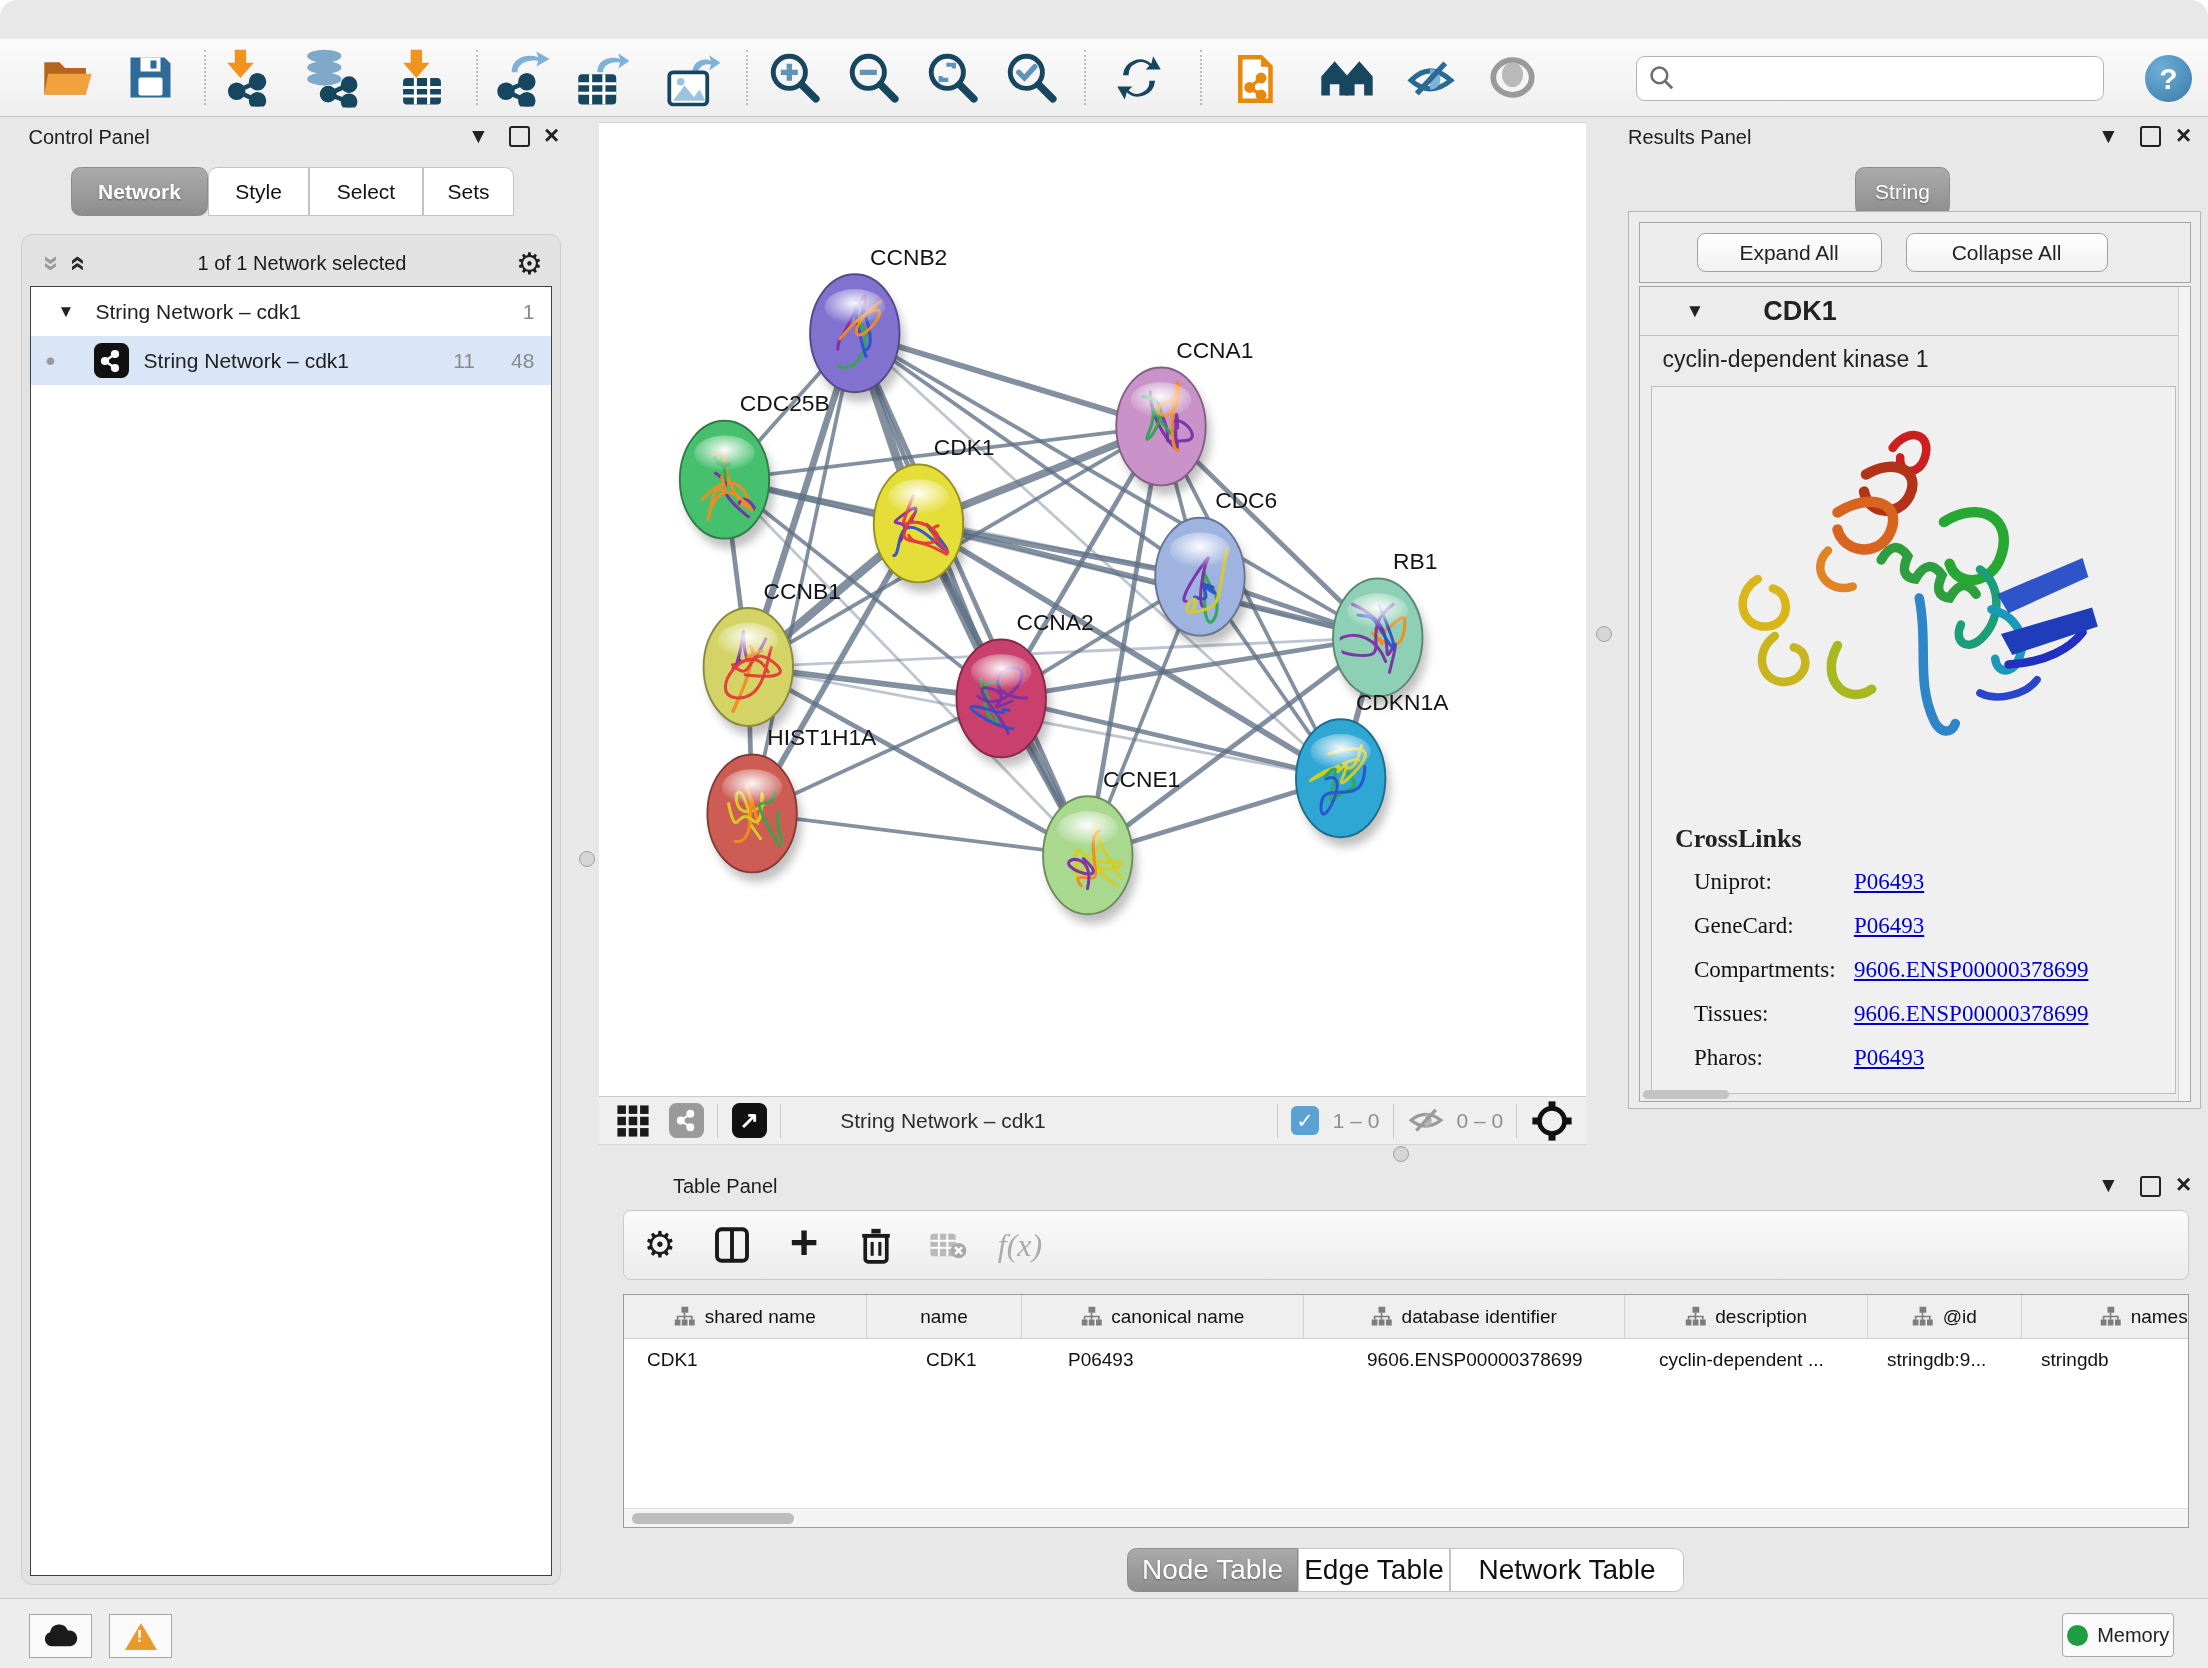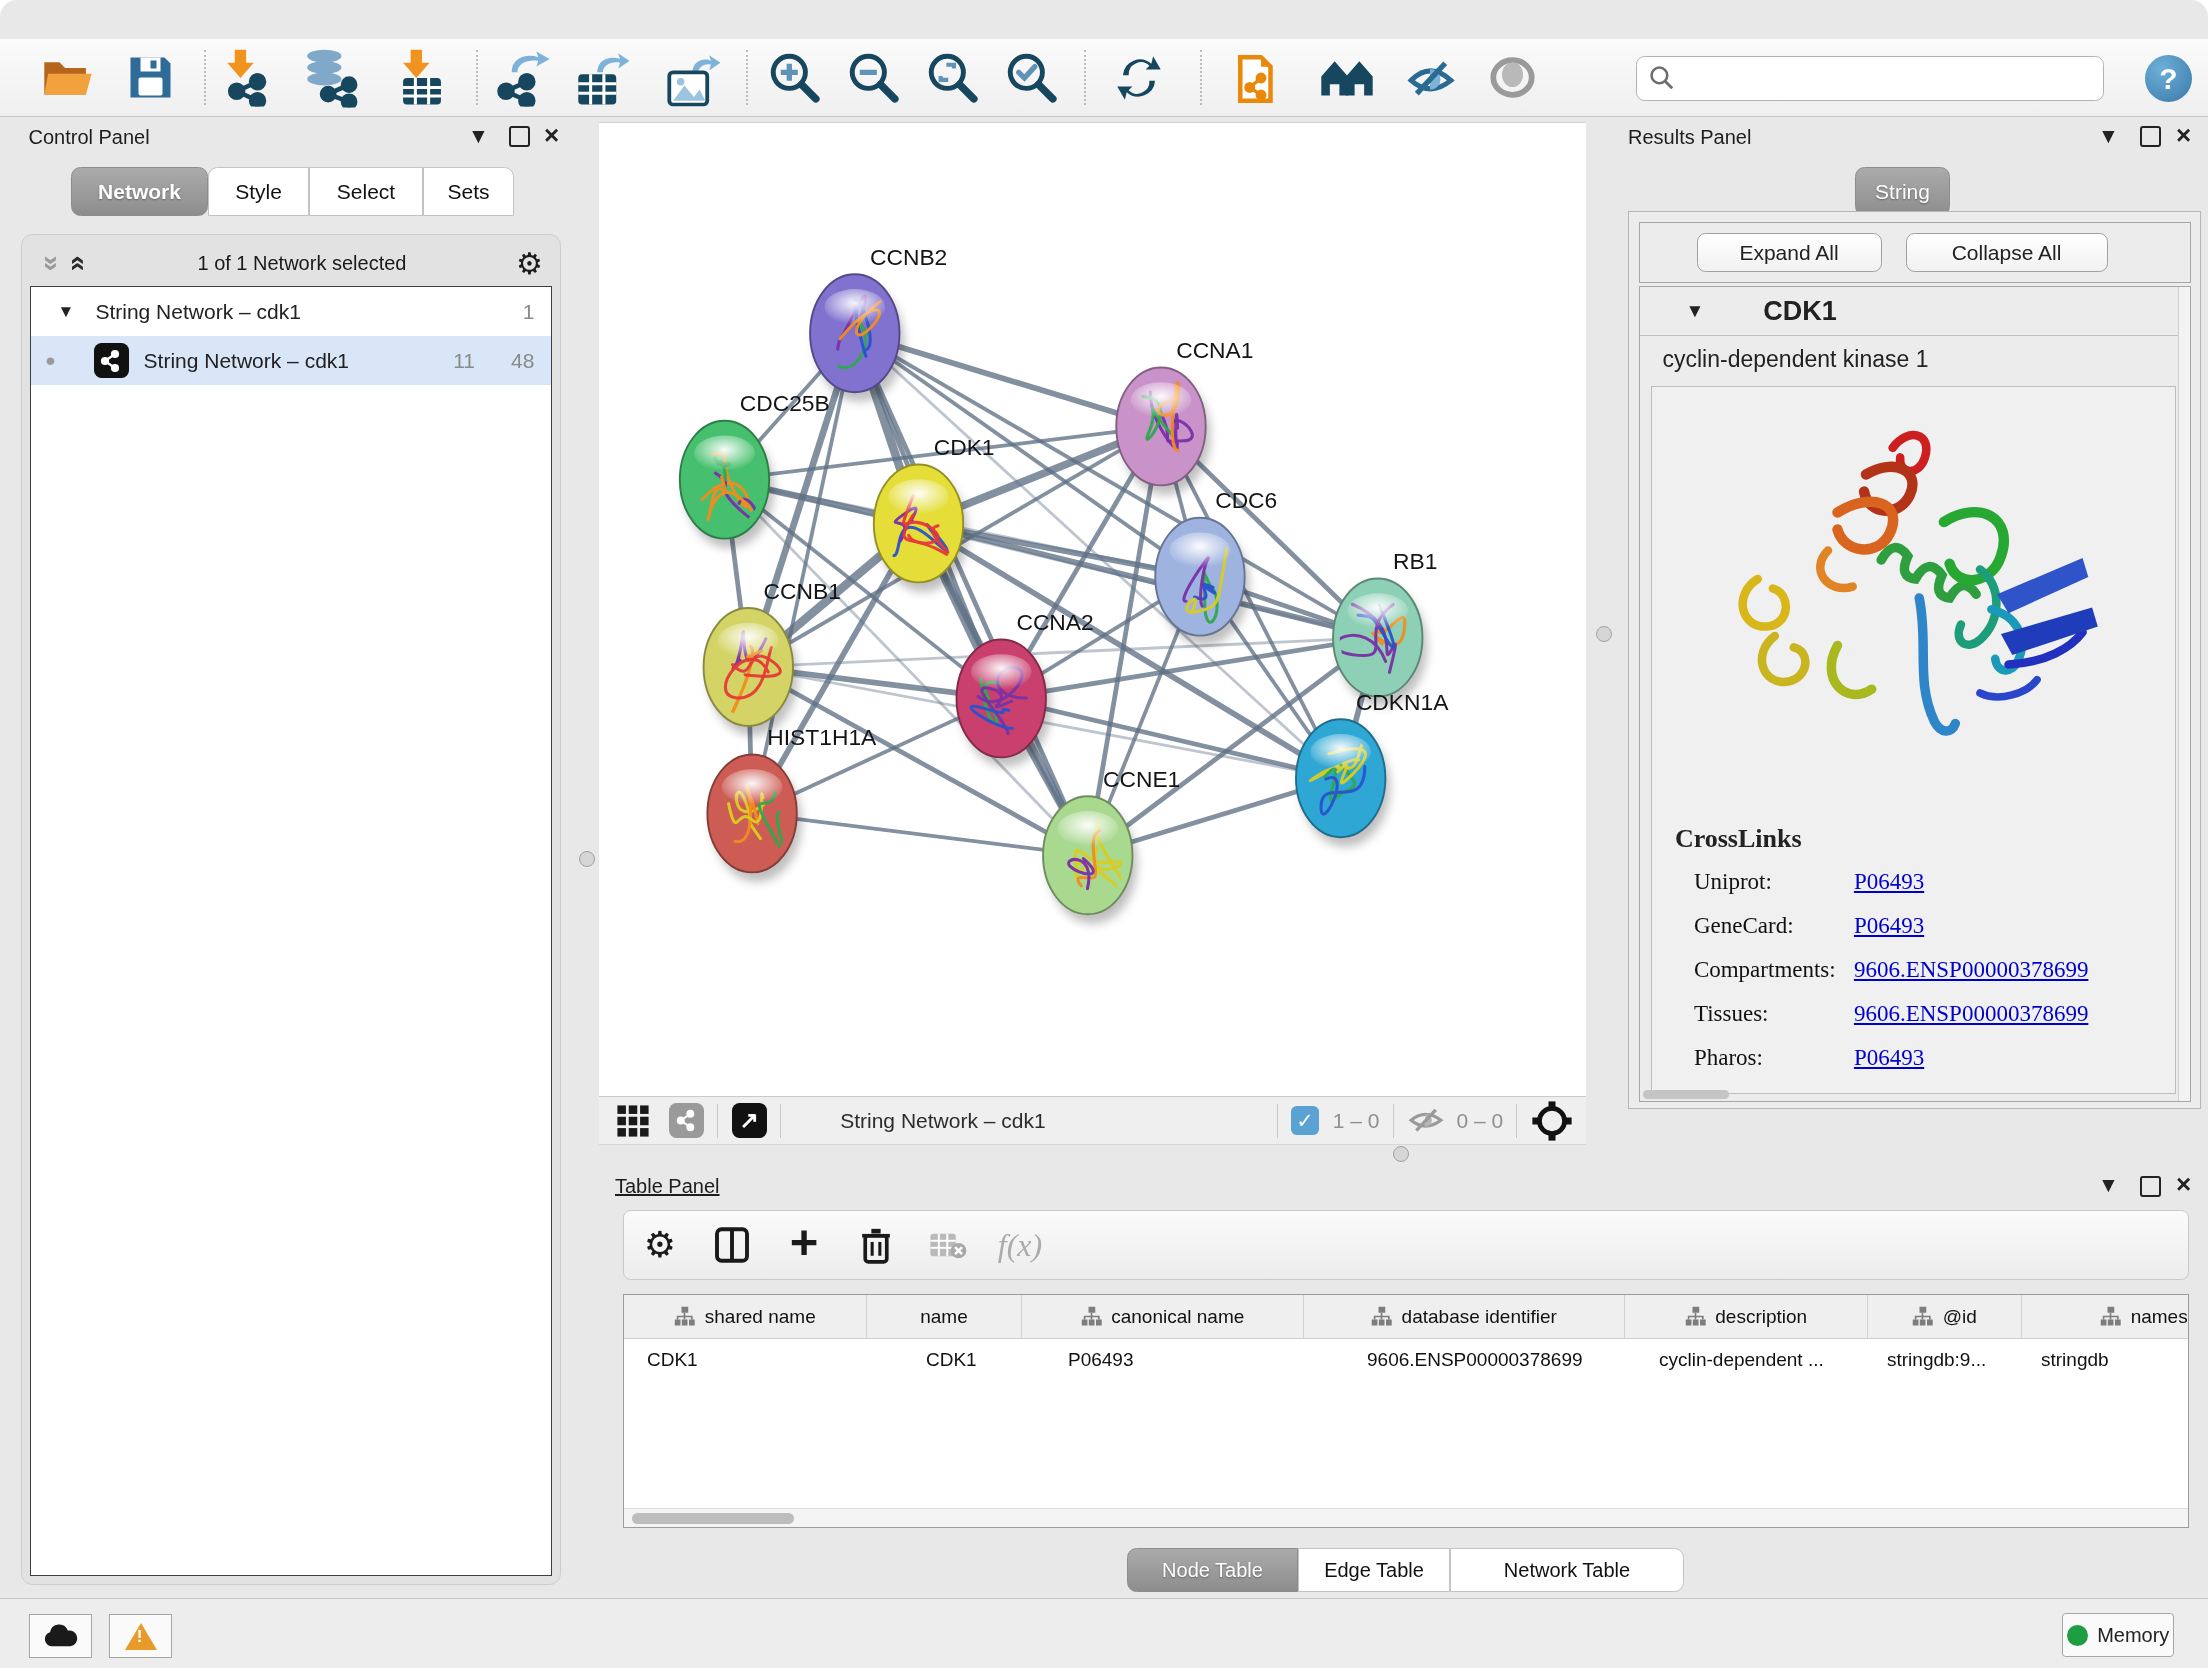--- a/index.html
+++ b/index.html
@@ -103,21 +103,21 @@
   .th { display:flex; align-items:center; justify-content:center; gap:9.5px; font-size:19px;
         color:#111; border-right:1px solid #d2d2d2; flex:0 0 auto; }
   .tr { display:flex; height:42px; }
   .td { display:flex; align-items:center; padding-left:23px; font-size:19px; color:#111;
         flex:0 0 auto; }
   .hscroll { position:absolute; left:0; bottom:0; width:100%; height:19px; background:#f4f4f4;
              border-top:1px solid #ddd; }
   .hthumb { position:absolute; left:7.6px; top:3.8px; width:162px; height:11.4px; background:#bdbdbd;
             border-radius:5.7px; }
   .bt-tabs { position:absolute; left:1127px; top:1548px; height:44px; display:flex; }
-  .bt-tabs .tabbtn { height:44px; font-size:20px; }
+  .bt-tabs .tabbtn { height:44px; font-size:28px; }
 
   
   .statusbar { position:absolute; left:0; top:1598px; width:100%; height:70px; background:#ededed;
                border-top:1.9px solid #c6c6c6; }
   .sq-btn { position:absolute; top:15px; width:63px; height:44px; background:#fafafa;
             border:1.9px solid #a6a6a6; display:flex; align-items:center; justify-content:center; }
   .membtn { position:absolute; left:2062px; top:14.3px; width:112px; height:44px; background:#fafafa;
             border:1.9px solid #a6a6a6; border-radius:3.8px; display:flex; align-items:center;
             justify-content:center; gap:9.5px; font-size:20px; }
   .memdot { width:21px; height:21px; border-radius:50%; background:#1d9e43; }
@@ -700,21 +700,21 @@
         <div class="xl-row serif">
           <span class="xl-label">Pharos:</span>
           <a class="xl-link">P06493</a>
         </div>
       </div>
       <div class="rp-vtrack"></div>
       <div class="rp-hthumb"></div>
     </div>
   </div>
 
-  <div class="abs panel-title" style="left:615px; top:1175px;text-decoration:underline;">Table Panel</div>
+  <div class="abs panel-title" style="left:673px; top:1175px;">Table Panel</div>
   <span class="pctl" style="left:2098px; top:1173px;">▼</span>
   <span class="pctl sq" style="left:2140px; top:1176px;"></span>
   <span class="pctl xx" style="left:2176px; top:1169px;">×</span>
 
   <div class="tp-toolbar">
     <span class="tp-ic" style="font-size:36px; color:#1a1a1a;">⚙</span>
     <span class="tp-ic">
       <svg width="36" height="38" viewBox="0 0 24 25">
         <rect x="2" y="2" width="20" height="21" rx="3" fill="none" stroke="#1a1a1a" stroke-width="2.6"></rect>
         <line x1="12" y1="2" x2="12" y2="23" stroke="#1a1a1a" stroke-width="2.6"></line>

